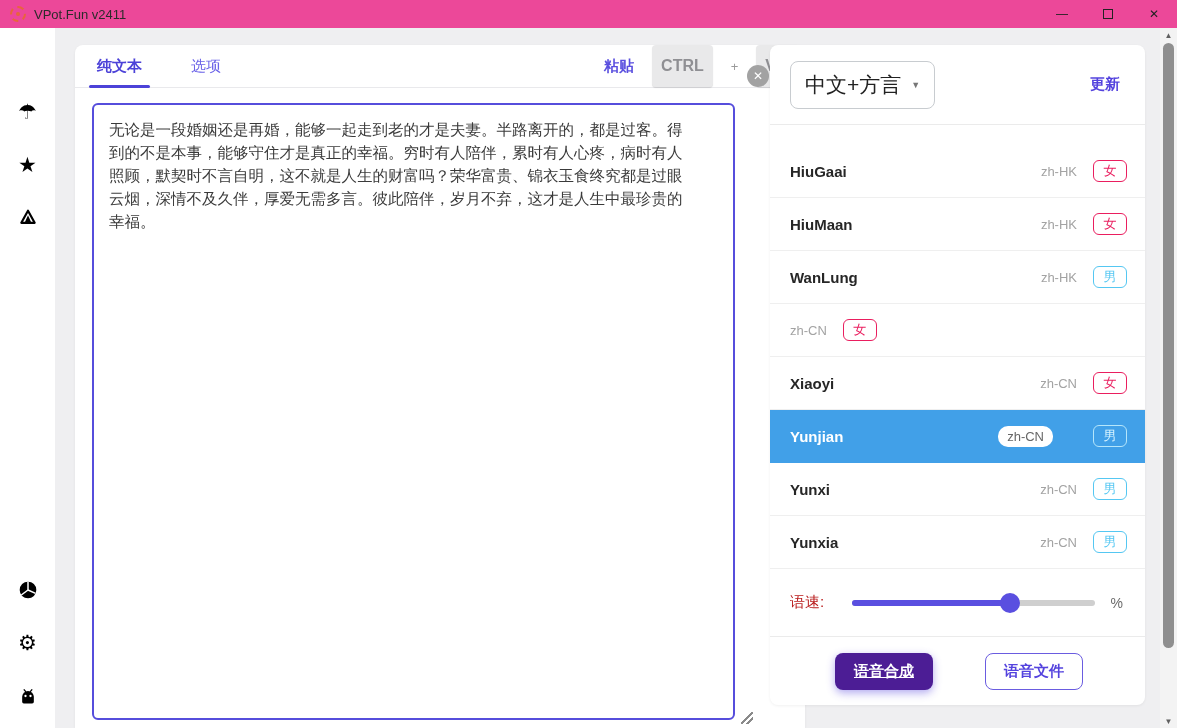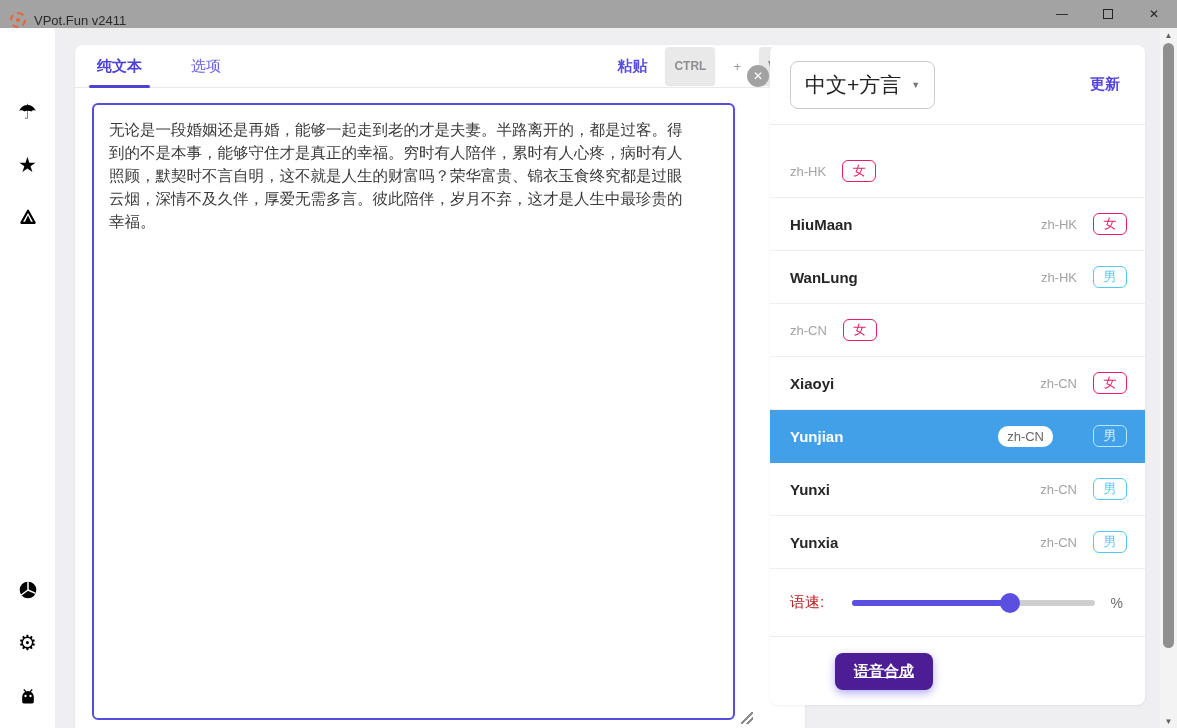--- a/index.html
+++ b/index.html
@@ -4,21 +4,21 @@
 <style>
   * { box-sizing: border-box; margin: 0; padding: 0; }
   html,body { width:1177px; height:728px; }
   body {
     font-family: "Liberation Sans", "DejaVu Sans", sans-serif;
     background:#efeff1; position:relative; overflow:hidden; color:#333;
   }
   
   .titlebar{
     position:absolute; left:0; top:0; width:1177px; height:28px;
-    background:#a3a3a3; display:flex; align-items:flex-end;
+    background:#ec4899; display:flex; align-items:center;
   }
   .app-icon{ width:16px; height:16px; margin:0 8px 0 10px; border:2px dashed #e8643c;
     border-radius:50%; position:relative; }
   .app-icon::after{ content:""; position:absolute; left:4px; top:4px; width:4px; height:4px;
     background:#e8643c; border-radius:50%; }
   .titlebar-title{ font-size:13px; color:#2b2b2b; }
   .win-controls{ margin-left:auto; display:flex; height:28px; }
   .win-btn{ width:46px; height:28px; display:flex; align-items:center; justify-content:center;
     font-size:12px; color:#222; cursor:default; }
   .win-btn .sq{ width:10px; height:10px; border:1px solid #222; display:block; }
@@ -34,21 +34,21 @@
   }
   .tabbar{ height:43px; border-bottom:1px solid #e9e9ec; display:flex; align-items:center;
     padding:0 20px; position:relative; }
   .tab{ font-size:15px; margin-right:45px; padding:11px 2px; position:relative; cursor:pointer; }
   .tab.active{ color:#4c42d8; font-weight:bold; }
   .tab.inactive{ color:#6b63e8; }
   .tab.active::after{ content:""; position:absolute; left:-6px; right:-6px; bottom:-1px;
     height:3px; background:#4c42d8; border-radius:2px; }
   .paste-group{ margin-left:auto; display:flex; align-items:center; gap:18px; }
   .paste-label{ color:#5a4fdf; font-size:15px; font-weight:bold; cursor:pointer; }
-  .key-pill{ background:#e9e9ea; color:#8f8f93; font-size:12px; font-weight:bold;
+  .key-pill{ background:#e9e9ea; color:#8f8f93; font-size:16px; font-weight:bold;
     border-radius:4px; padding:12px 9px; box-shadow:0 1px 1px rgba(0,0,0,.12); }
   .plus{ color:#9a9a9a; font-size:13px; }
   .text-wrap{ position:absolute; left:17px; top:58px; width:643px; height:617px; }
   textarea.main-text{
     width:100%; height:100%; resize:none; border:2px solid #564ddc; border-radius:6px;
     padding:13px 38px 13px 15px; font-family:"Liberation Sans","DejaVu Sans",sans-serif;
     font-size:15.5px; line-height:23px; color:#3a3a3a; outline:none; background:#fff;
   }
   .resize-grip{ position:absolute; right:52px; bottom:4px; width:12px; height:12px;
     background:
@@ -181,20 +181,21 @@
   <div class="rc-header">
     <div class="dropdown">
       <span class="dropdown-label">中文+方言</span>
       <span class="caret">▼</span>
     </div>
     <span class="refresh-link">更新</span>
   </div>
 
   <div class="voice-list">
       <div class="voice-row">
+    <span class="voice-name">HiuGaai</span>
     <span class="voice-locale">zh-HK</span>
     <span class="gender-badge female">女</span>
   </div>
       <div class="voice-row">
     <span class="voice-name">HiuMaan</span>
     <span class="voice-locale">zh-HK</span>
     <span class="gender-badge female">女</span>
   </div>
       <div class="voice-row">
     <span class="voice-name">WanLung</span>
@@ -232,20 +233,21 @@
     <div class="slider">
       <div class="slider-track"></div>
       <div class="slider-fill" id="slider-fill" style="width: 65%;"></div>
       <div class="slider-thumb" id="slider-thumb" style="left: 65%;"></div>
     </div>
     <span class="rate-unit">%</span>
   </div>
 
   <div class="actions">
     <button class="btn btn-primary">语音合成</button>
+    <button class="btn btn-outline">语音文件</button>
   </div>
 </div>
 
 <div class="scrollbar">
   <div class="sb-arrow up">▲</div>
   <div class="sb-thumb"></div>
   <div class="sb-arrow down">▼</div>
 </div>
 
 </body></html>

